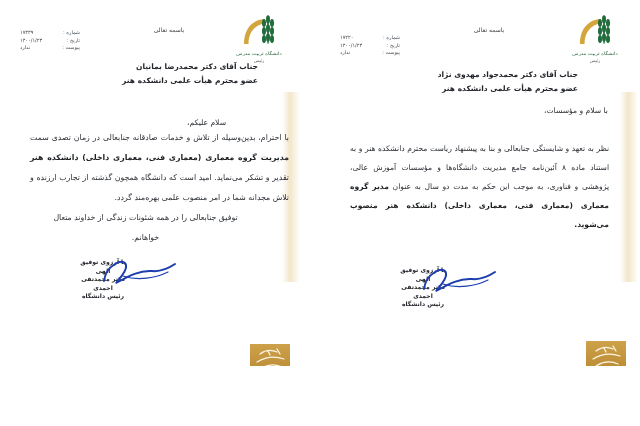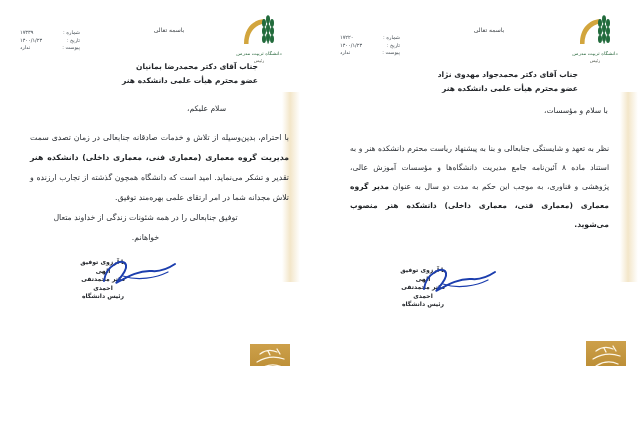--- a/index.html
+++ b/index.html
@@ -43,21 +43,21 @@
   .logo-role { font-size:4.5px; color:#5c6158; margin-top:2px; }
 
   .recipient {
     position:absolute; right:62px; text-align:right;
     font-size:7.5px; font-weight:bold; color:#23262a; line-height:13.5px;
   }
   .pg0 .recipient { top:60px; }
   .pg1 .recipient { top:68px; }
 
   .salutation { position:absolute; font-size:7.6px; color:#2b2f34; }
-  .pg0 .salutation { top:104px; right:94px; }
+  .pg0 .salutation { top:118px; right:94px; }
   .pg1 .salutation { top:106px; right:32px; }
 
   .body-block {
     position:absolute; left:30px; right:31px;
     color:#2b2f34; text-align:justify;
   }
   .pg0 .body-block { top:128px; font-size:7.8px; line-height:20px; }
   .pg1 .body-block { top:139px; font-size:7.6px; line-height:19px; }
   .para { margin:0; }
   .para .bold { font-weight:bold; color:#1d2023; }
@@ -125,21 +125,21 @@
     </div>
 
     <div class="recipient">
       <div>جناب آقای دکتر محمدرضا بمانیان</div>
       <div>عضو محترم هیأت علمی دانشکده هنر</div>
     </div>
 
     <div class="salutation">سلام علیکم،</div>
 
     <div class="body-block">
-        <p class="para"><span>با احترام، بدین‌وسیله از تلاش و خدمات صادقانه جنابعالی در زمان تصدی سمت </span><span class="bold">مدیریت گروه معماری (معماری فنی، معماری داخلی) دانشکده هنر</span><span> تقدیر و تشکر می‌نماید. امید است که دانشگاه همچون گذشته از تجارب ارزنده و تلاش مجدانه شما در امر ارتقای علمی بهره‌مند توفیق.</span></p>
+        <p class="para"><span>با احترام، بدین‌وسیله از تلاش و خدمات صادقانه جنابعالی در زمان تصدی سمت </span><span class="bold">مدیریت گروه معماری (معماری فنی، معماری داخلی) دانشکده هنر</span><span> تقدیر و تشکر می‌نماید. امید است که دانشگاه همچون گذشته از تجارب ارزنده و تلاش مجدانه شما در امر منصوب علمی بهره‌مند گردد.</span></p>
         <p class="para closing"><span>توفیق جنابعالی را در همه شئونات زندگی از خداوند متعال خواهانم.</span></p>
       </div>
 
     <div class="signature">
       <div>با آرزوی توفیق الهی</div>
       <div>دکتر محمدتقی احمدی</div>
       <div>رئیس دانشگاه</div>
       <svg class="sig-scribble" width="80" height="36" viewBox="0 0 80 36">
         <path d="M6 26 C8 10 26 2 28 10 C30 18 13 31 20 27 C31 21 42 15 54 16 C64 17 71 13 77 9" stroke="#1c3eae" stroke-width="2" fill="none" stroke-linecap="round"></path>
         <path d="M25 21 C40 26 58 23 70 17" stroke="#1c3eae" stroke-width="1.2" fill="none" stroke-linecap="round"></path>

